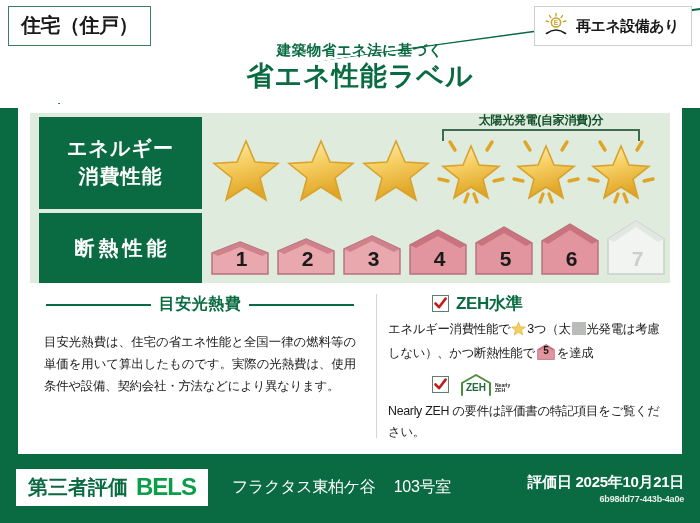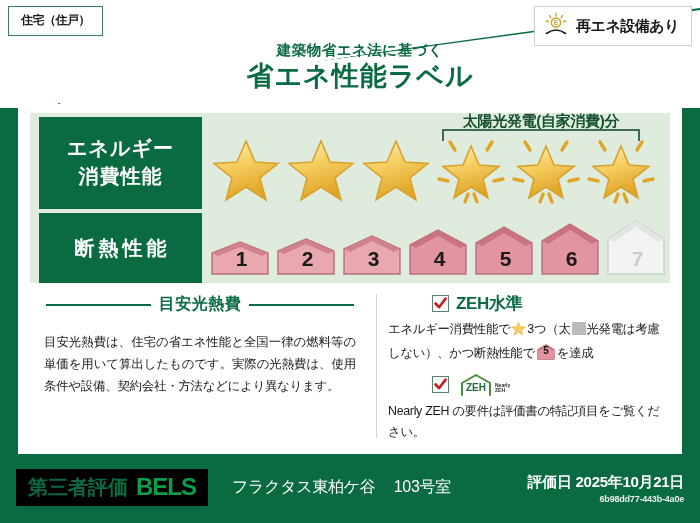--- a/index.html
+++ b/index.html
@@ -27,21 +27,21 @@
     pointer-events: none;
   }
 
   
   .top-tag {
     position: absolute;
     left: 8px; top: 6px;
     background: #ffffff;
     border: 1px solid #3a7f5f;
     padding: 5px 12px 6px 12px;
-    font-size: 12px;
+    font-size: 20px;
     font-weight: bold;
     color: #1a1a1a;
     letter-spacing: -0.5px;
     z-index: 6;
   }
 
   
   .renew-badge {
     position: absolute;
     right: 8px; top: 6px;
@@ -149,21 +149,21 @@
     width: 198px; height: 12px;
     border: 2px solid #3e6b52;
     border-bottom: none;
     border-top: 2px solid #3e6b52;
   }
   .solar-bracket-label {
     position: absolute;
     left: 232px; top: -1px;
     width: 198px;
     text-align: center;
-    font-size: 15px;
+    font-size: 12px;
     font-weight: bold;
     color: #14502f;
     letter-spacing: -0.3px;
   }
   .stars-row {
     position: absolute;
     left: 0; top: 22px;
     display: flex;
     align-items: center;
     gap: 3px;
@@ -318,21 +318,21 @@
   .footer {
     position: absolute;
     left: 0; bottom: 0;
     width: 700px; height: 62px;
     background: #0a6b42;
     z-index: 5;
   }
   .footer-bels {
     position: absolute;
     left: 16px; top: 8px;
-    background: #000000;
+    background: #ffffff;
     padding: 4px 12px 5px 12px;
     display: flex;
     align-items: center;
     gap: 8px;
   }
   .footer-bels .jp {
     font-size: 20px; font-weight: bold; color: #0a6b42;
     letter-spacing: 0px;
   }
   .footer-bels .bels {

